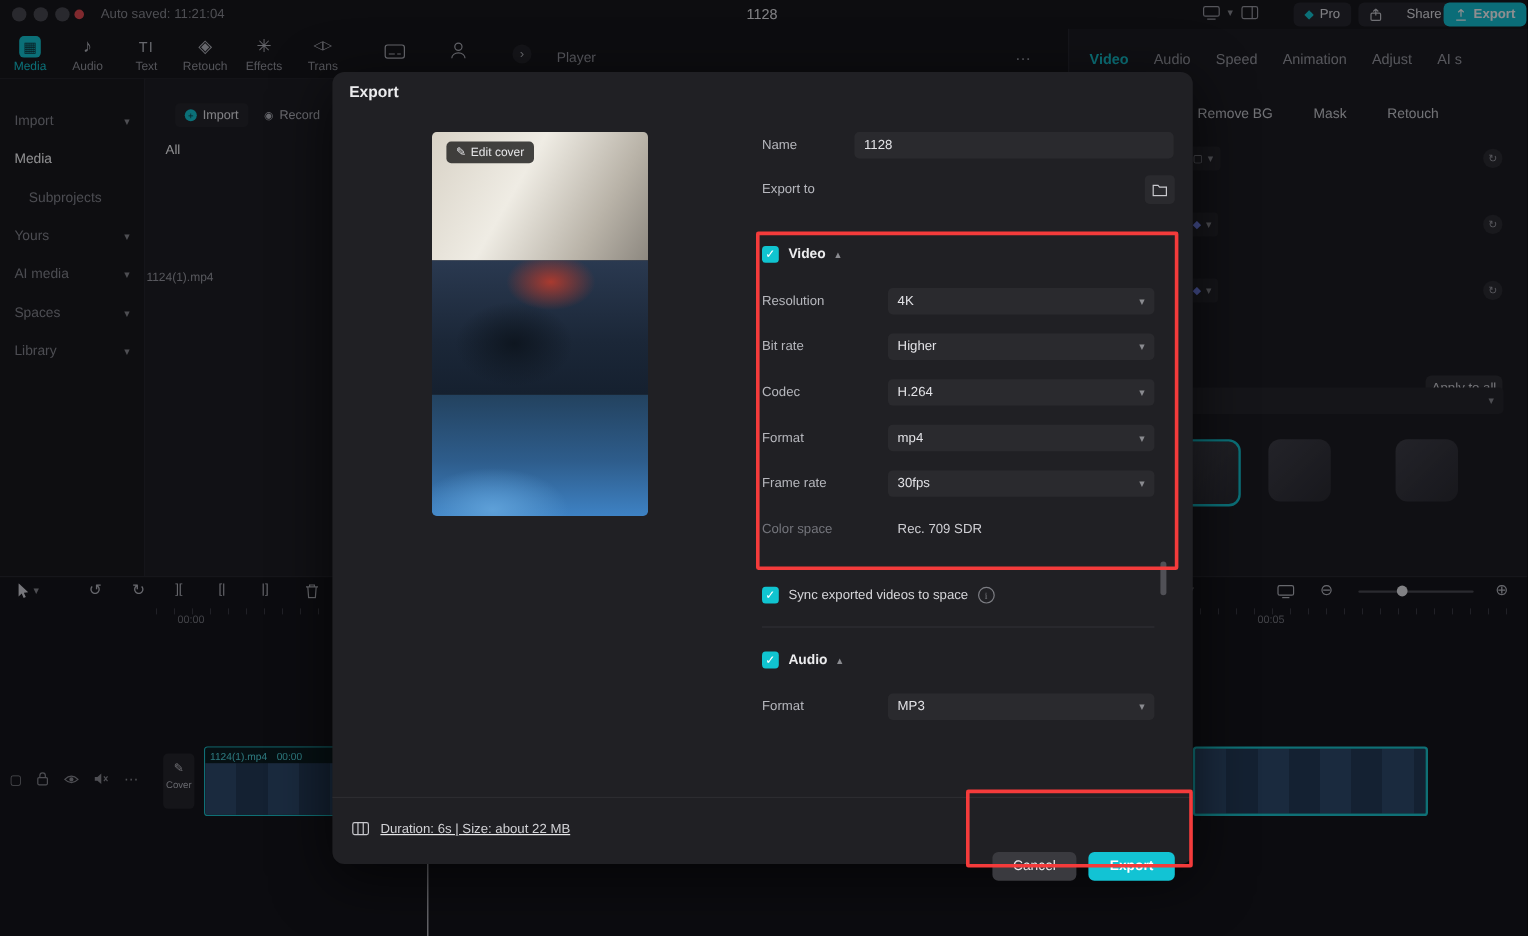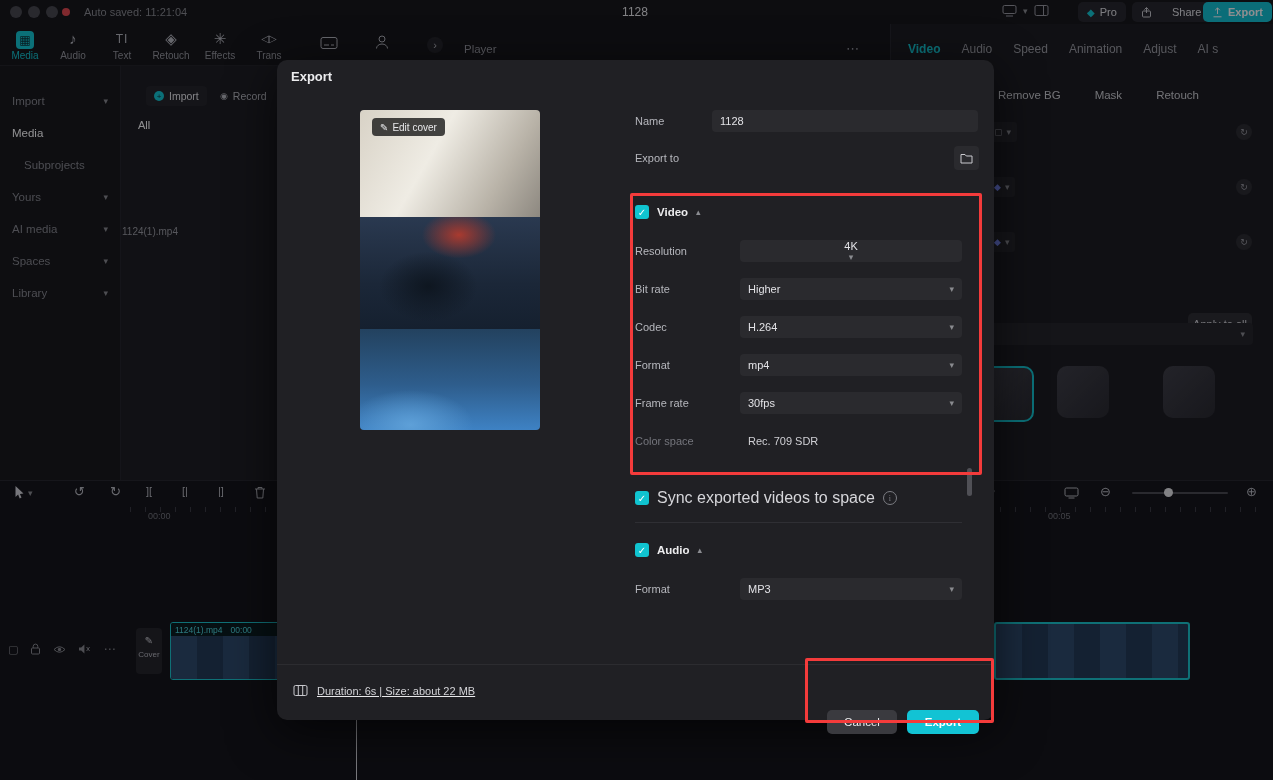--- a/index.html
+++ b/index.html
@@ -328,21 +328,21 @@
 
     <div class="ab fx" style="left:358px;top:145px;gap:8px;">
       <span class="ckb">
           <span>✓</span>
         </span>
       <span style="font-size:11.5px;font-weight:bold;color:#ececee;">Video</span>
       <span class="caret">▴</span>
     </div>
 
     <div class="ab lb" style="left:358px;top:185px;">Resolution</div>
-    <div class="ab sel" style="left:463px;top:180px;width:206px;flex-direction:column;">
+    <div class="ab sel" style="left:463px;top:180px;width:206px;">
       <span>4K</span>
         <span class="caret">▾</span>
     </div>
 
     <div class="ab lb" style="left:358px;top:223px;">Bit rate</div>
     <div class="ab sel" style="left:463px;top:218px;width:206px;">
       <span>Higher</span>
         <span class="caret">▾</span>
     </div>
 
@@ -364,21 +364,21 @@
         <span class="caret">▾</span>
     </div>
 
     <div class="ab" style="left:358px;top:375px;font-size:11px;color:#74757c;">Color space</div>
     <div class="ab" style="left:471px;top:375px;font-size:11px;color:#cfcfd4;">Rec. 709 SDR</div>
 
     <div class="ab fx" style="left:358px;top:429px;gap:8px;">
       <span class="ckb">
           <span>✓</span>
         </span>
-      <span style="font-size:16px;color:#d6d6da;">Sync exported videos to space</span>
+      <span style="font-size:11px;color:#d6d6da;">Sync exported videos to space</span>
       <span class="fx" style="width:12px;height:12px;border-radius:50%;border:1px solid #7c7d83;color:#7c7d83;font-size:8px;justify-content:center;font-family:'Liberation Serif',serif;">i</span>
     </div>
 
     <div class="ab" style="left:358px;top:462px;width:327px;height:1px;background:#2f2f34;"></div>
 
     <div class="ab fx" style="left:358px;top:483px;gap:8px;">
       <span class="ckb">
           <span>✓</span>
         </span>
       <span style="font-size:11.5px;font-weight:bold;color:#ececee;">Audio</span>

